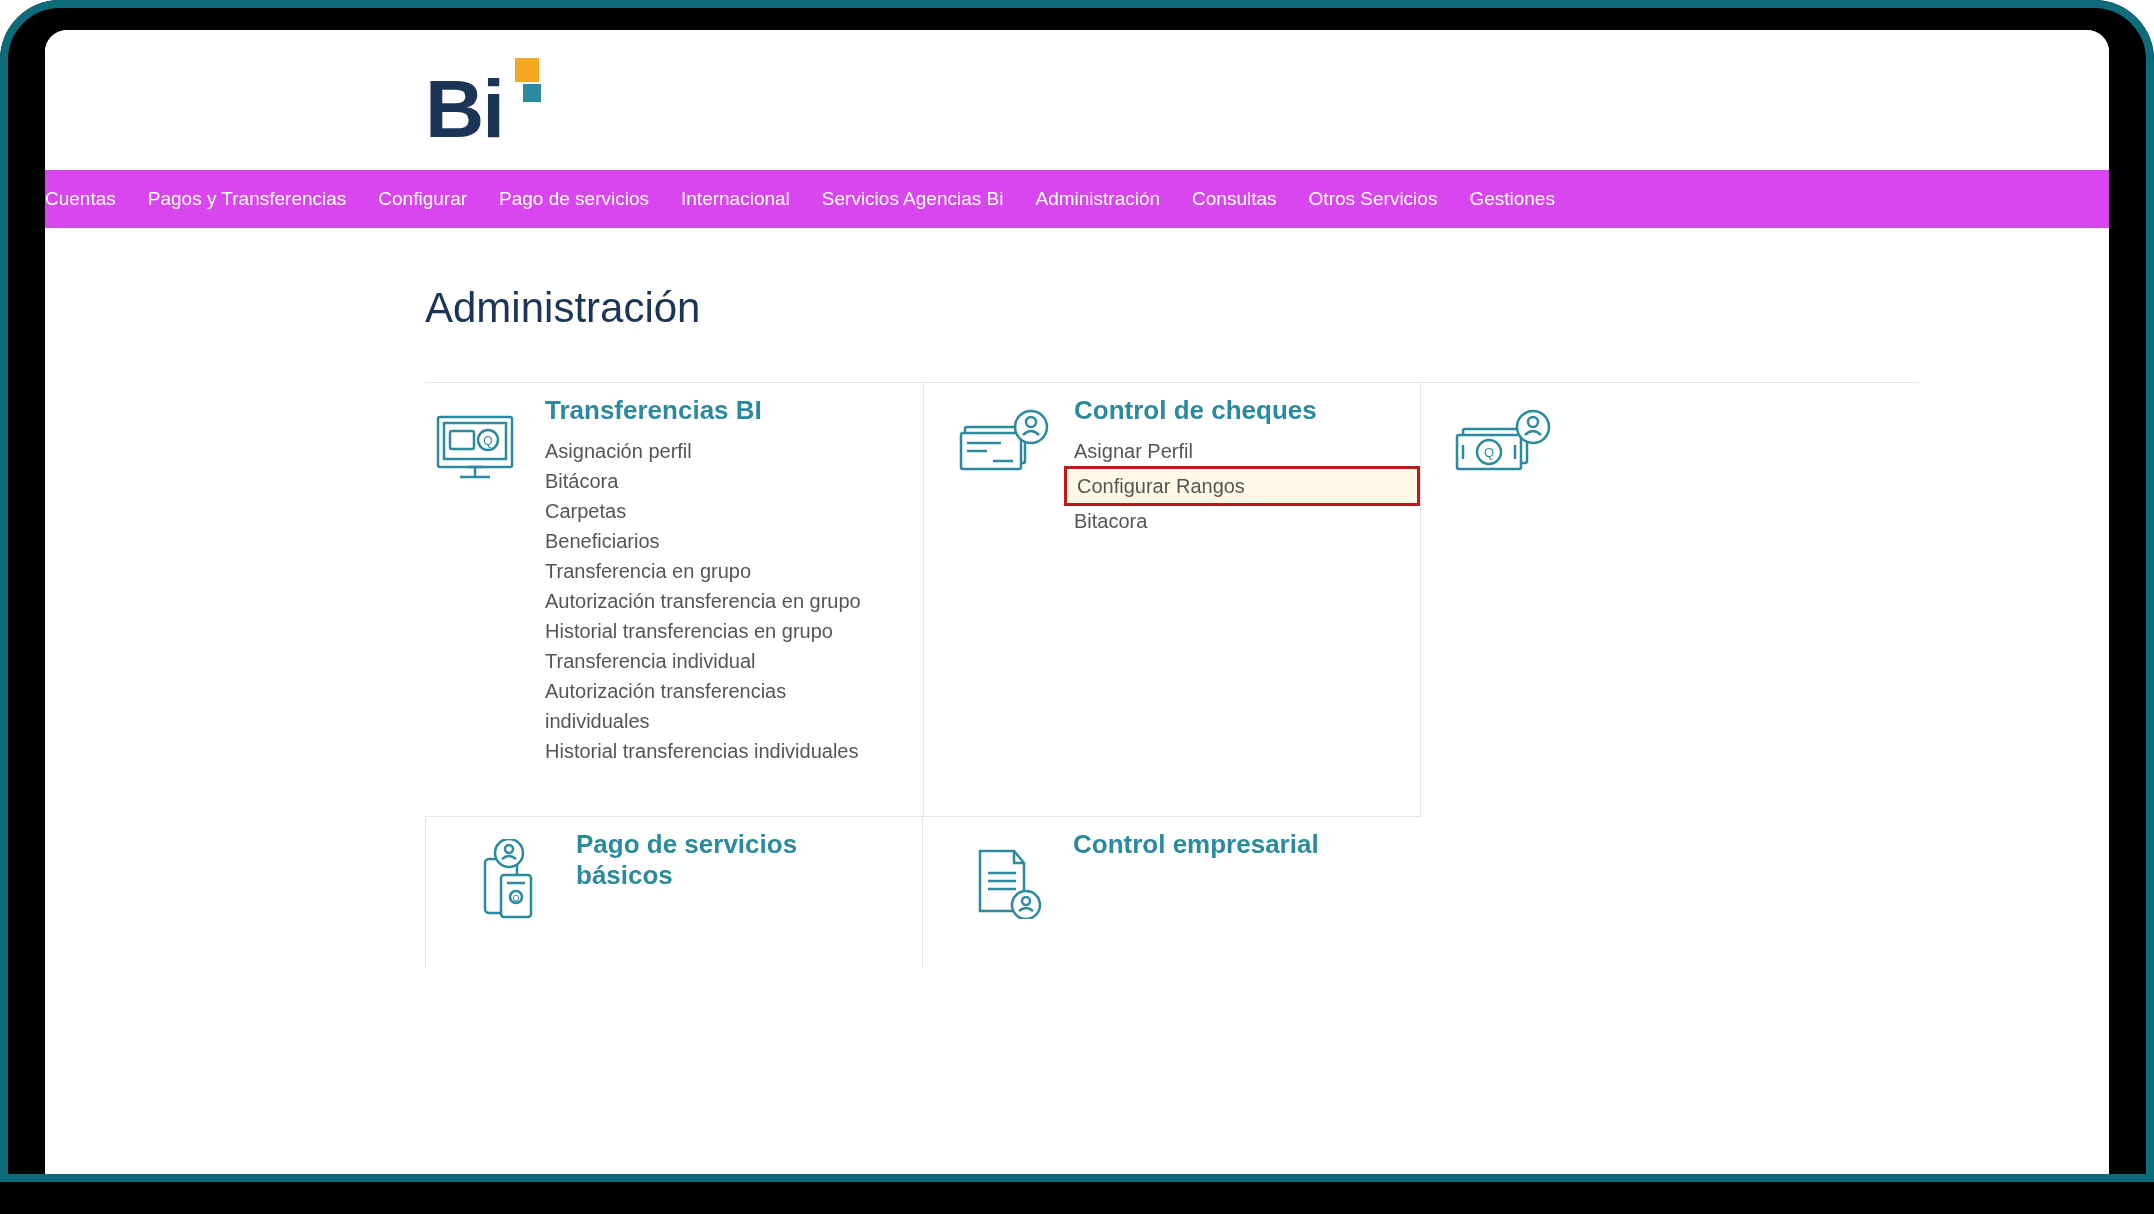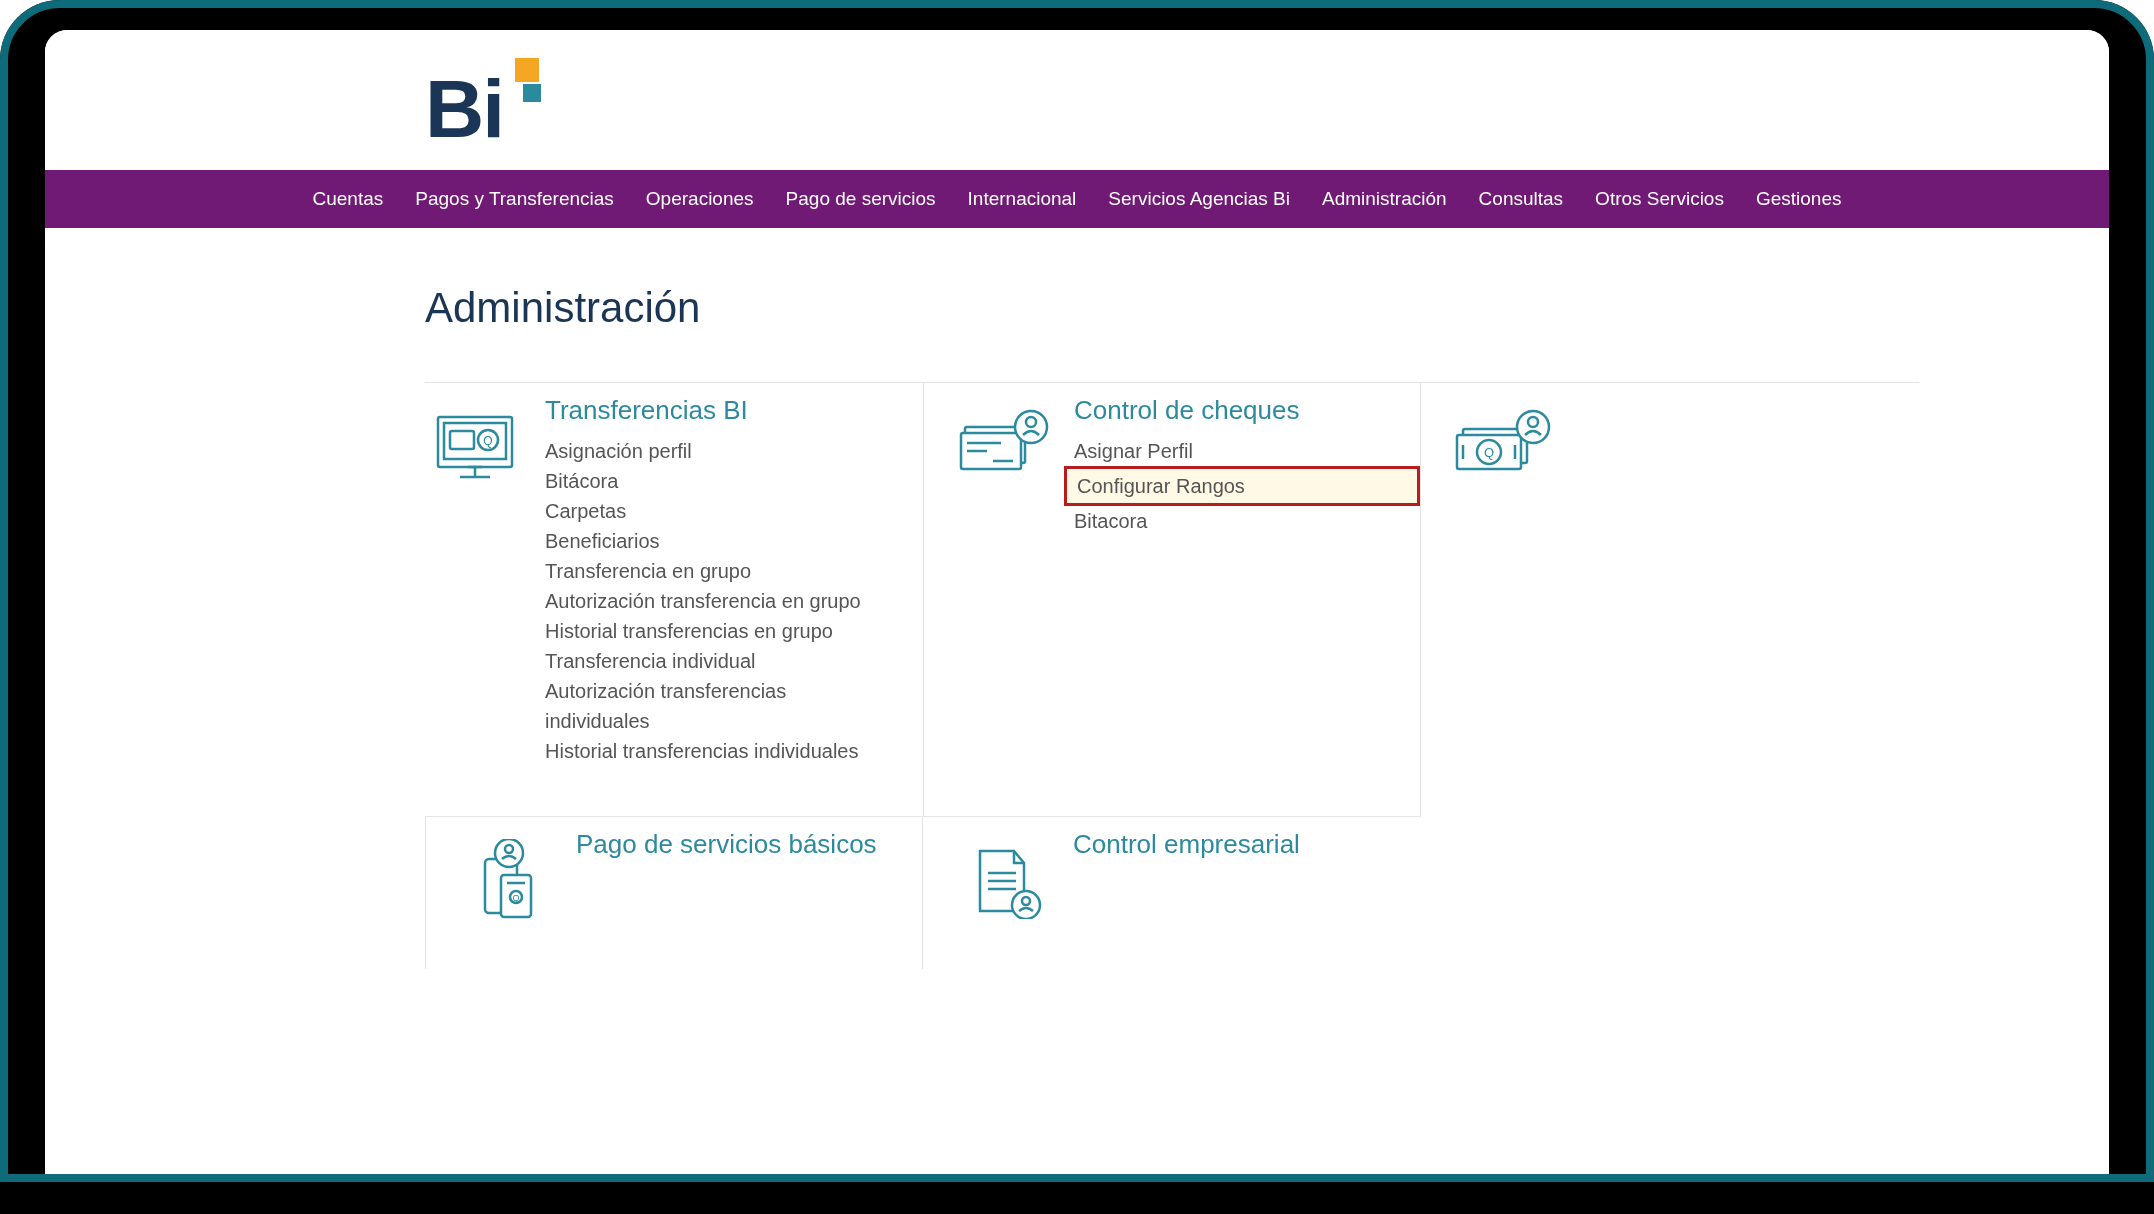--- a/index.html
+++ b/index.html
@@ -96,25 +96,24 @@
       letter-spacing: 6px;
       font-weight: 500;
       line-height: 1.1;
     }
     .logo-tagline {
       color: #2b8a9e;
       font-size: 12px;
       margin-top: 6px;
     }
     .navbar {
-      background: #701a75;
-      display: flex;
-      justify-content: center;
+      background: #d946ef;
+      display: flex;
       gap: 32px;
-      padding: 18px 16px;
+      padding: 18px 0;
     }
     .nav-item {
       color: #fff;
       font-size: 19px;
       cursor: pointer;
       white-space: nowrap;
     }
     .content {
       flex: 1;
       padding: 56px 190px 0 380px;
@@ -162,21 +161,21 @@
       stroke: #2b8a9e;
       fill: none;
       stroke-width: 2.5;
     }
     .card-body {
       flex: 1;
     }
     .card-title {
       color: #2b8a9e;
       font-size: 26px;
-      font-weight: 400;
+      font-weight: 700;
       margin-bottom: 10px;
       cursor: pointer;
       line-height: 1.2;
     }
     .card-link {
       color: #555;
       font-size: 20px;
       line-height: 1.5;
       cursor: pointer;
       display: block;
@@ -201,21 +200,21 @@
           <span class="logo-b">Bi</span>
           <span class="logo-dot1"></span>
           <span class="logo-dot2"></span>
         </div>
       </div>
     </div>
 
     <div class="navbar">
       <span class="nav-item">Cuentas</span>
       <span class="nav-item">Pagos y Transferencias</span>
-      <span class="nav-item">Operaciones</span>
+      <span class="nav-item">Configurar</span>
       <span class="nav-item">Pago de servicios</span>
       <span class="nav-item">Internacional</span>
       <span class="nav-item">Servicios Agencias Bi</span>
       <span class="nav-item">Administración</span>
       <span class="nav-item">Consultas</span>
       <span class="nav-item">Otros Servicios</span>
       <span class="nav-item">Gestiones</span>
     </div>
 
     <div class="content">

